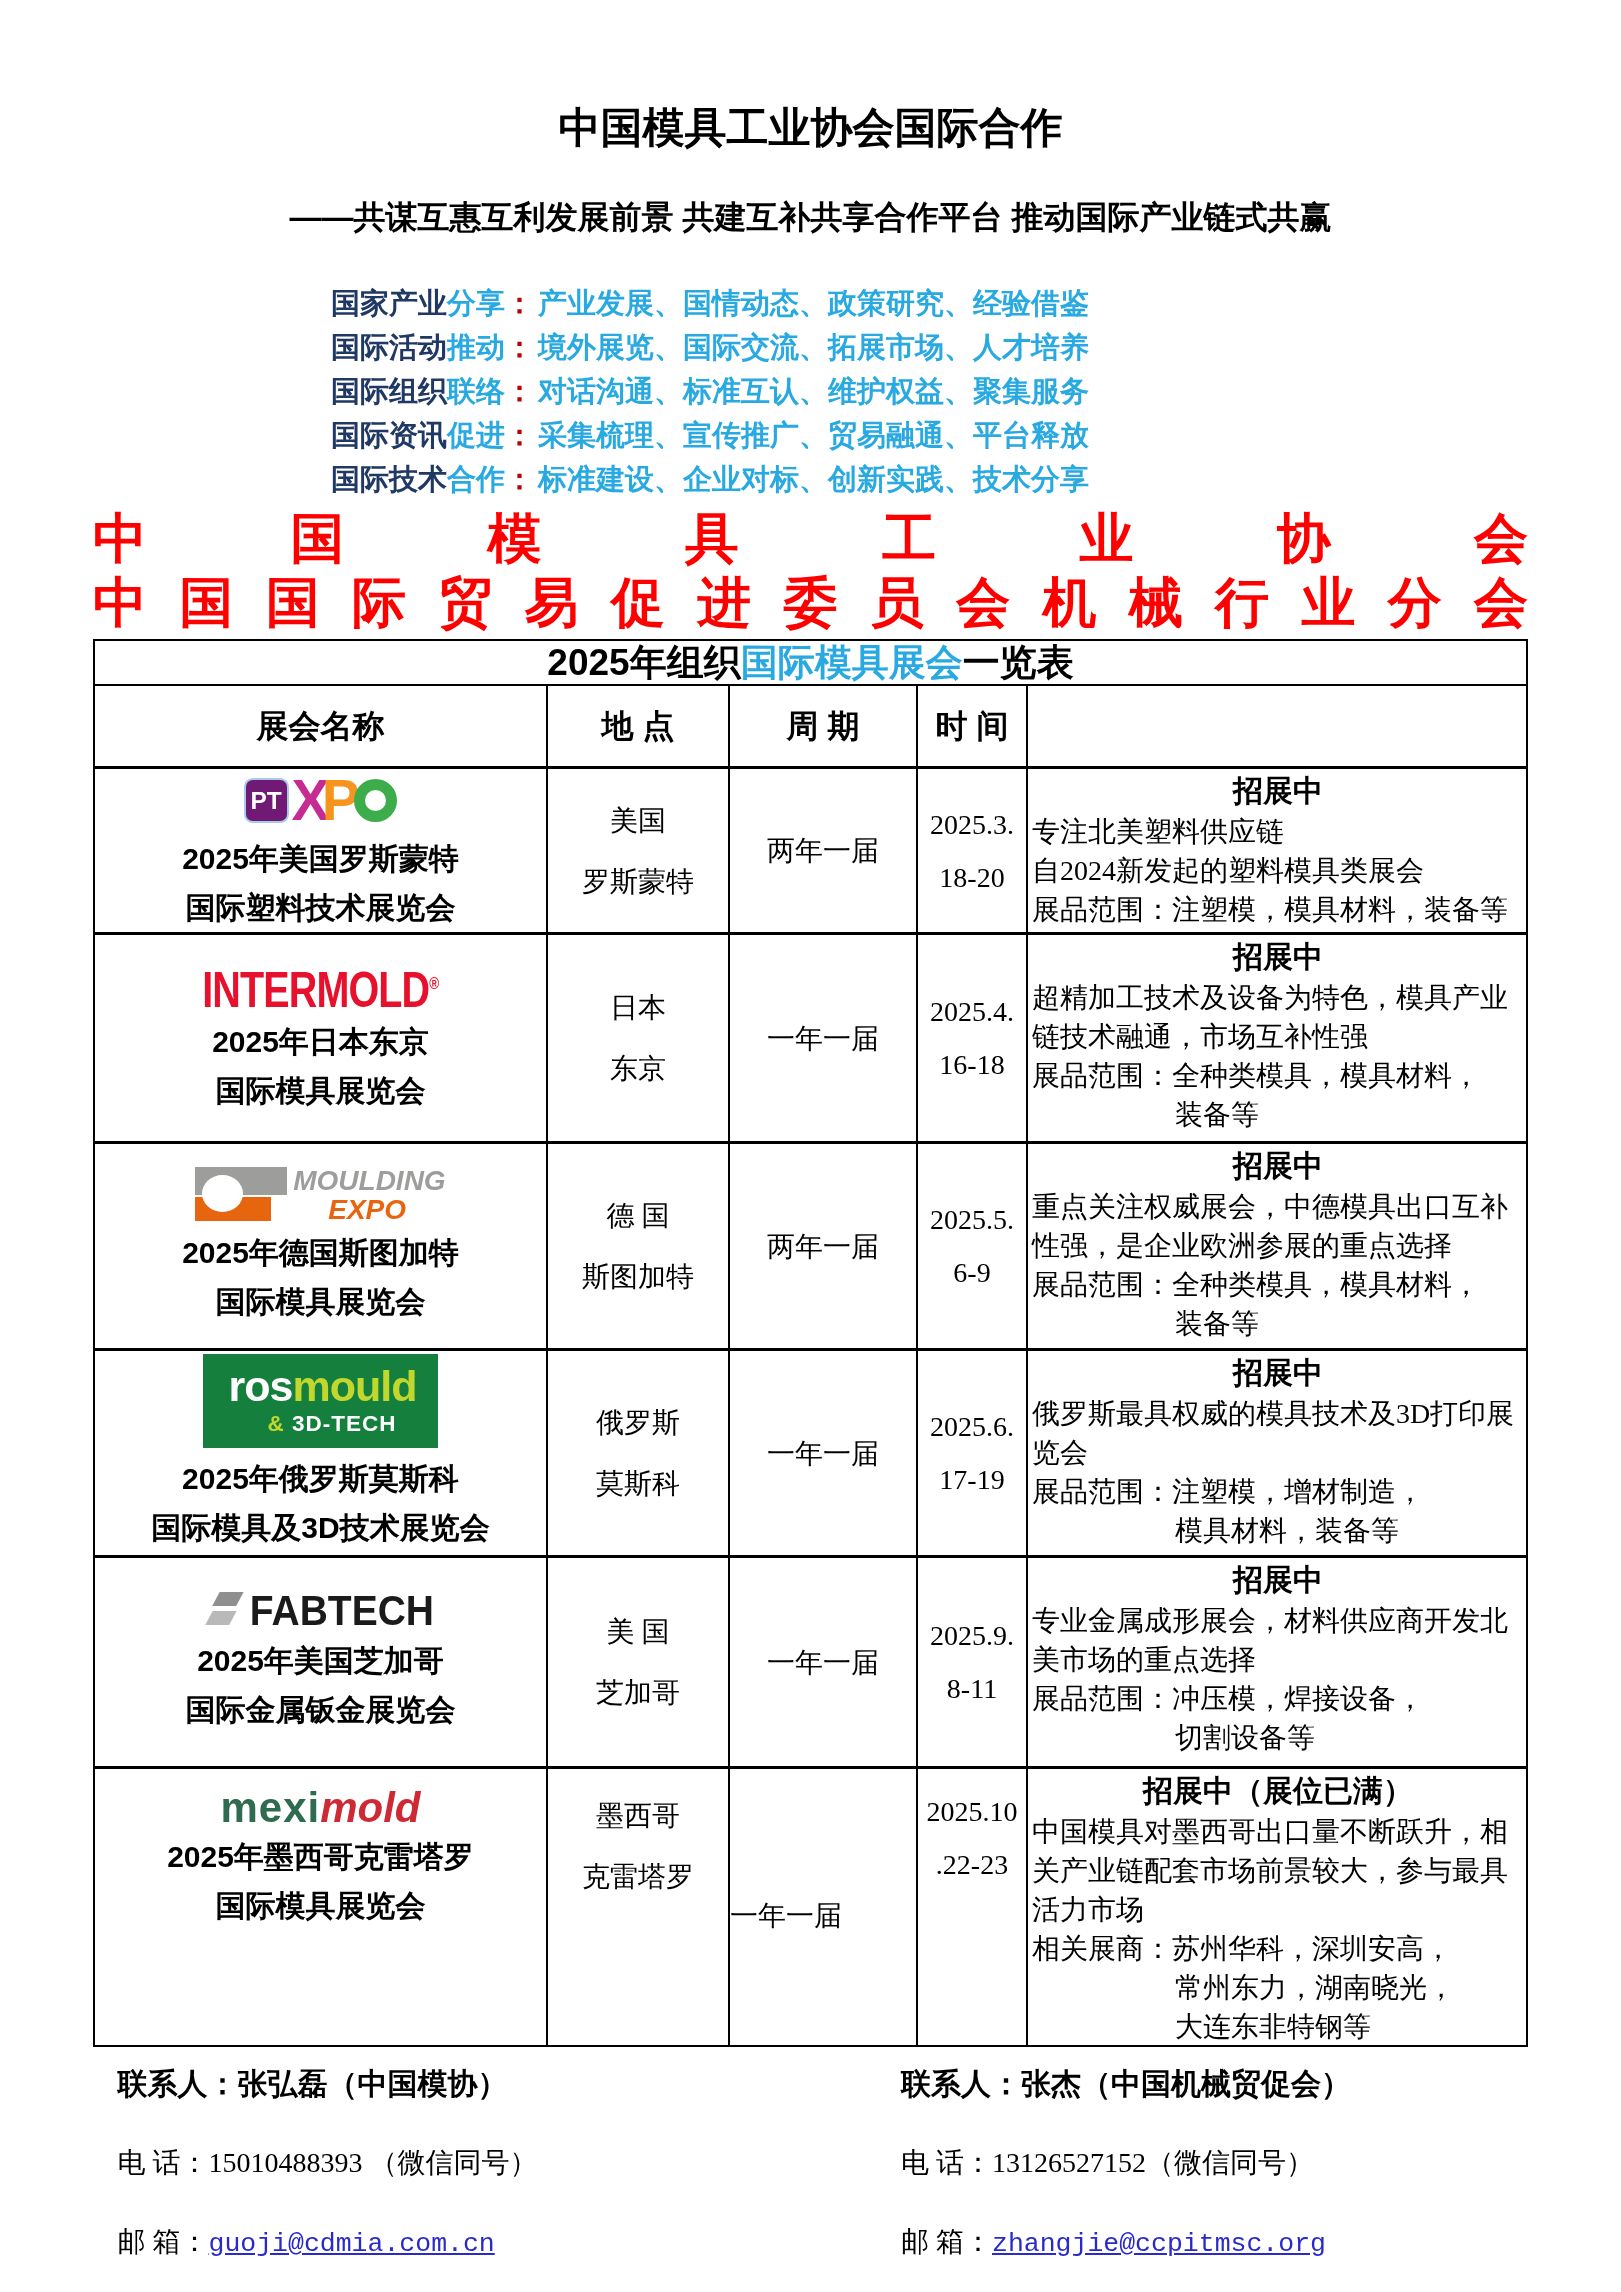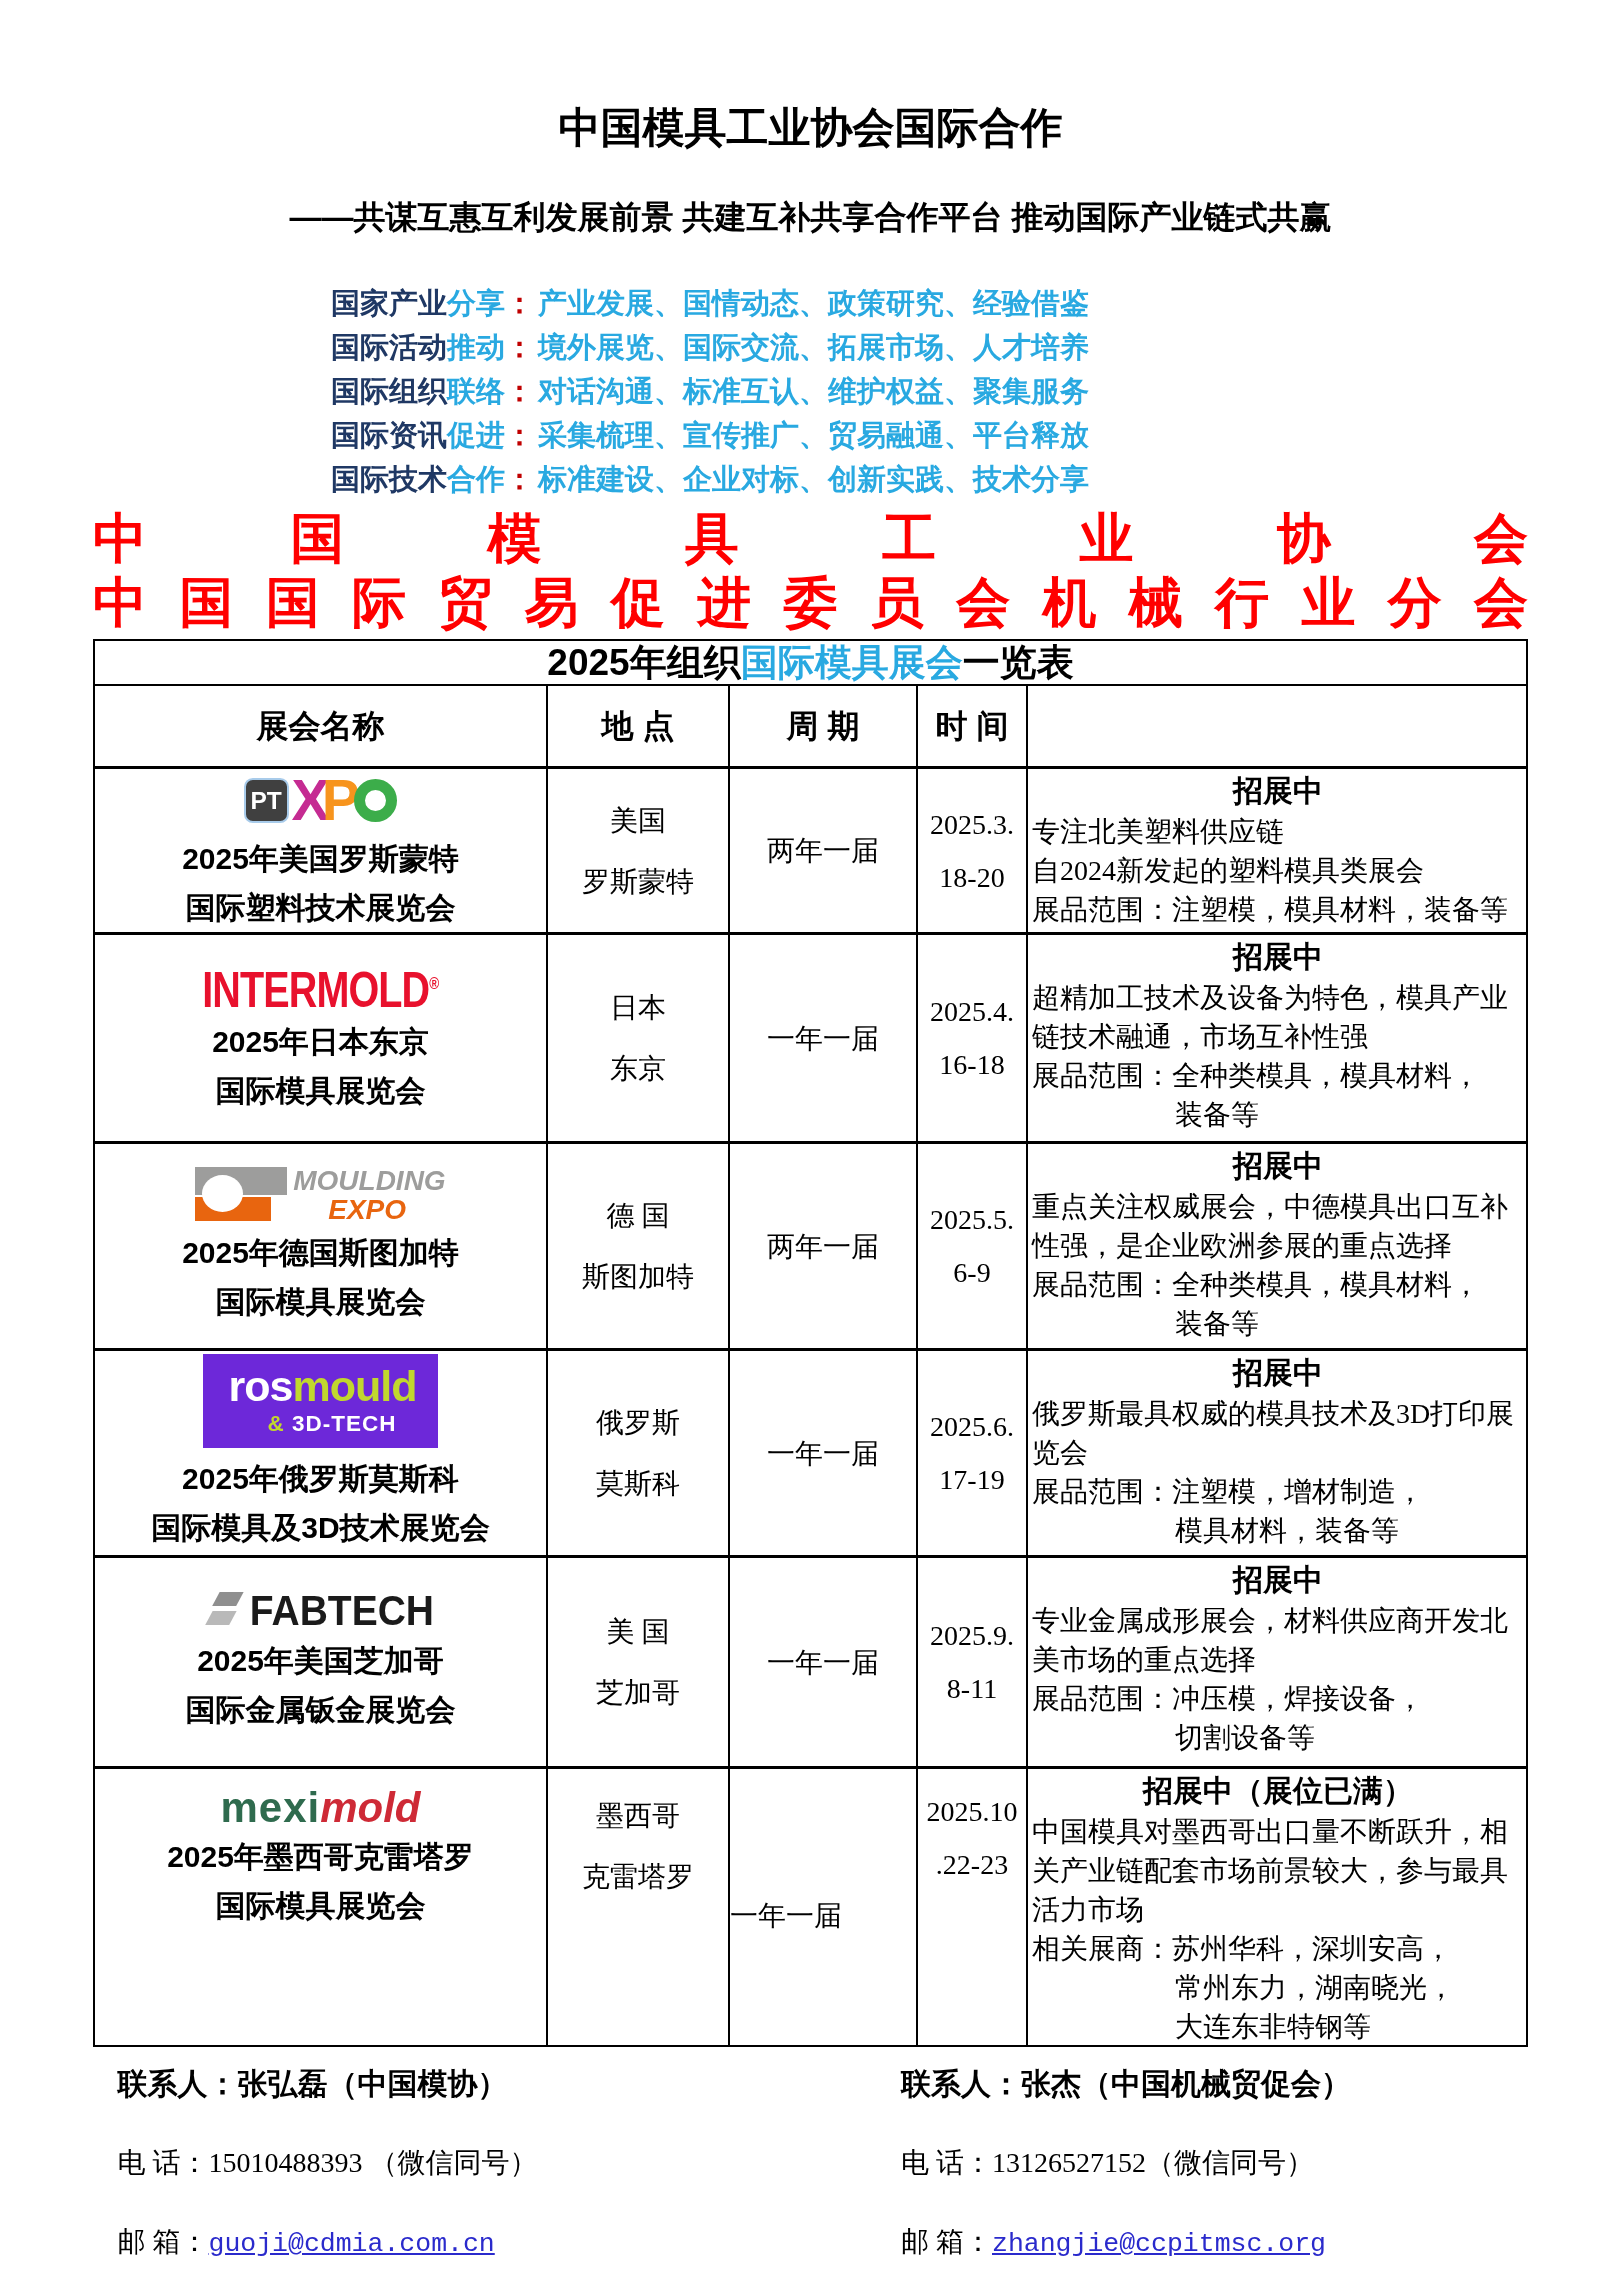--- a/index.html
+++ b/index.html
@@ -66,41 +66,41 @@
   .r1 { height:163px; } .r2 { height:206px; } .r3 { height:204px; }
   .r4 { height:204px; } .r5 { height:208px; } .r6 { height:276px; }
   .r6 .c1, .r6 .c2, .r6 .c3, .r6 .c4 { justify-content:flex-start; padding-top:16px; }
   .status { text-align:center; font:700 30px/43px "Liberation Sans", sans-serif; }
   .dl { font:28px/39px "Liberation Serif", serif; }
   .dl.cont { margin-left:143px; }
   .exh-name { font:700 30px/49px "Liberation Sans", sans-serif; text-align:center; }
 
   
   .logo-ptxpo { display:flex; align-items:center; height:63px; margin-bottom:2px; }
-  .pt-tile { width:41px; height:41px; background:#404040; border:2.9px solid #A8CBEA; border-radius:8.8px;
+  .pt-tile { width:41px; height:41px; background:#701a75; border:2.9px solid #A8CBEA; border-radius:8.8px;
              color:#fff; font:700 24.5px "Liberation Sans", sans-serif;
              display:flex; align-items:center; justify-content:center; margin-right:2.9px; }
   .xpo-x { font:900 57px/57px "Liberation Sans", sans-serif; color:#C52B92; }
   .xpo-p { font:900 57px/57px "Liberation Sans", sans-serif; color:#F7941D; margin-left:-7.8px; }
   .xpo-o { width:21.6px; height:21.6px; border:11.8px solid #3CAD4A; border-radius:50%; margin-left:-5.9px; }
 
   .logo-intermold { color:#E8112D; font:900 43px/47px "Liberation Sans", sans-serif;
                     transform:scale(0.92,1.18); letter-spacing:-1px; margin-bottom:3.9px; }
   .logo-intermold .reg { font-size:14.7px; vertical-align:super; letter-spacing:0; }
 
   .logo-mex { display:flex; align-items:center; gap:5.9px; margin-bottom:3.9px; }
   .mex-icon { position:relative; width:92px; height:57px; flex:none; }
   .mex-top  { position:absolute; top:0; left:0; width:92px; height:28px; background:#9D9D9C; }
   .mex-bot  { position:absolute; top:30px; left:0; width:76px; height:24.5px; background:#E8650F; }
   .mex-oval { position:absolute; top:8.8px; left:6.9px; width:41px; height:37px; background:#fff; border-radius:50%; }
   .mex-text { display:flex; flex-direction:column; align-items:flex-start; }
   .mex-w1 { color:#9D9D9C; font:italic 900 28px/29px "Liberation Sans", sans-serif; }
   .mex-w2 { color:#E8650F; font:italic 900 28px/29px "Liberation Sans", sans-serif; margin-left:35px; }
 
-  .logo-ros { background:#6d28d9; width:235px; box-sizing:border-box;
+  .logo-ros { background:#15803d; width:235px; box-sizing:border-box;
               padding:9.8px 9.8px 11.8px 25.5px; margin-bottom:5.9px; }
   .ros-l1 { font:700 43px/45px "Liberation Sans", sans-serif; letter-spacing:-1px; }
   .ros-p1 { color:#fff; } .ros-p2 { color:#C1D72E; }
   .ros-l2 { font:700 22.5px/25.5px "Liberation Sans", sans-serif; margin:2px 0 0 39px; letter-spacing:1px; }
   .ros-amp { color:#C1D72E; } .ros-sub { color:#fff; }
 
   .logo-fab { display:flex; align-items:flex-start; gap:7.8px; margin-bottom:5.9px; }
   .fab-icon { position:relative; width:35px; height:41px; flex:none; }
   .fab-icon span { position:absolute; width:23.5px; height:13.7px; transform:skewX(-28deg); }
   .fab-s1 { top:2.9px; left:8.8px; background:#8F8F8F; }

